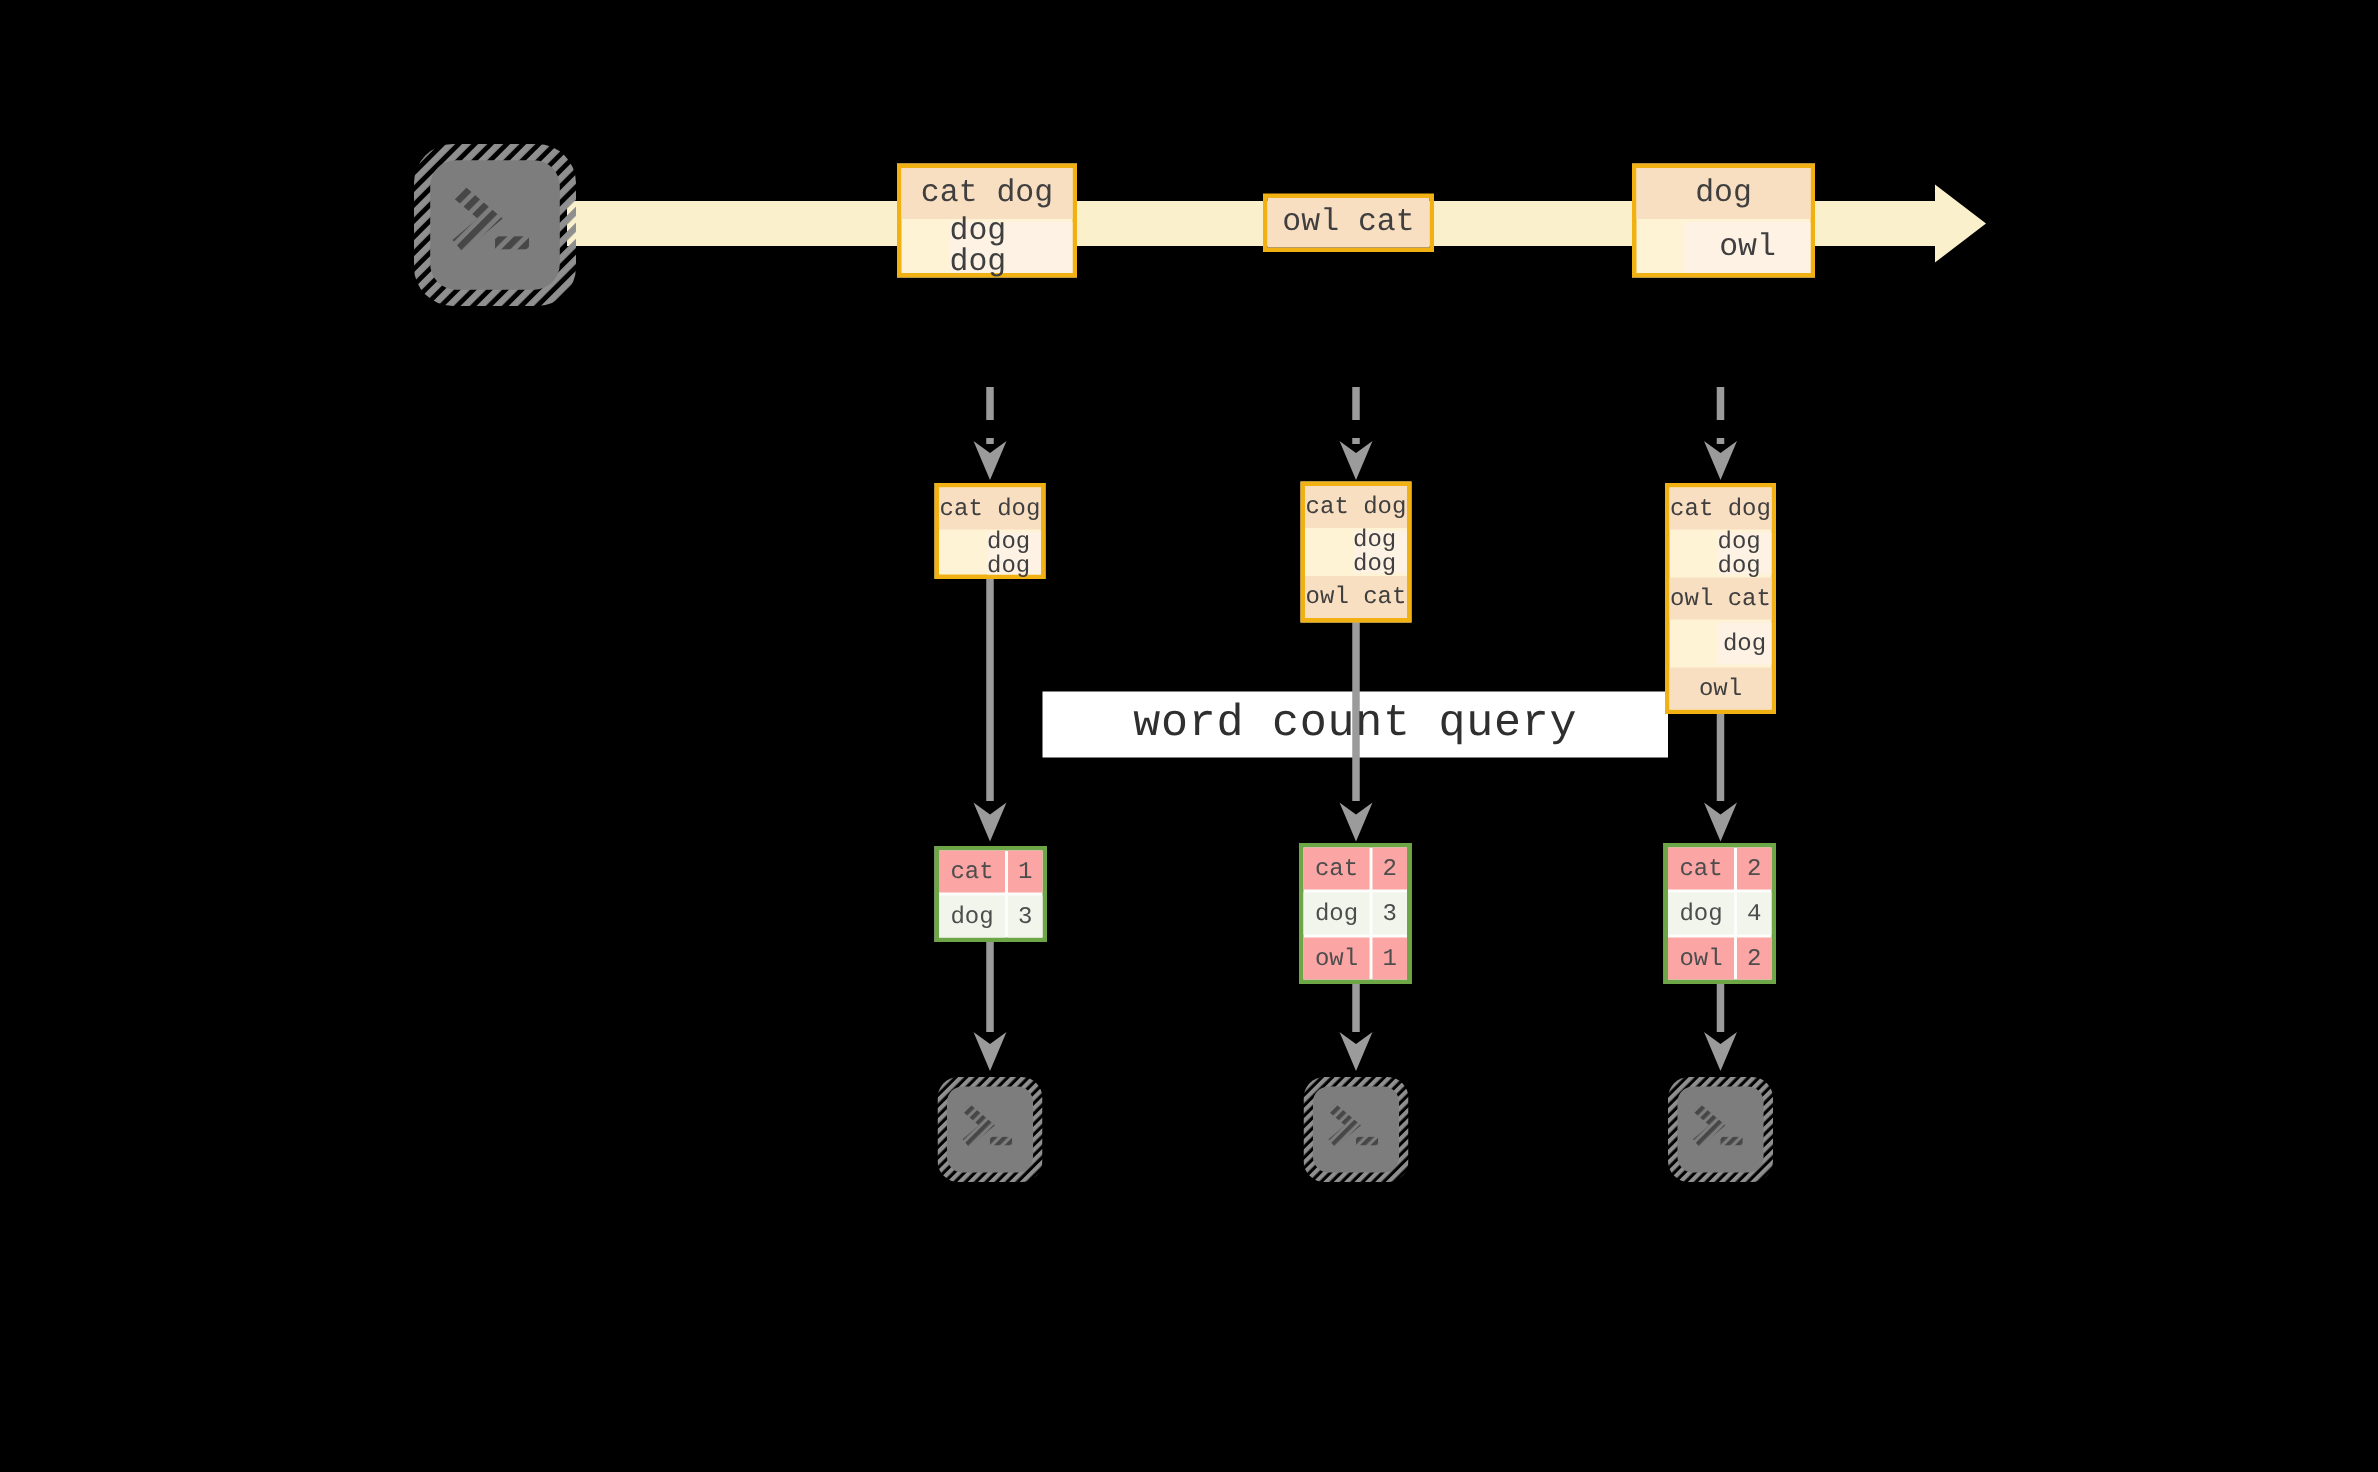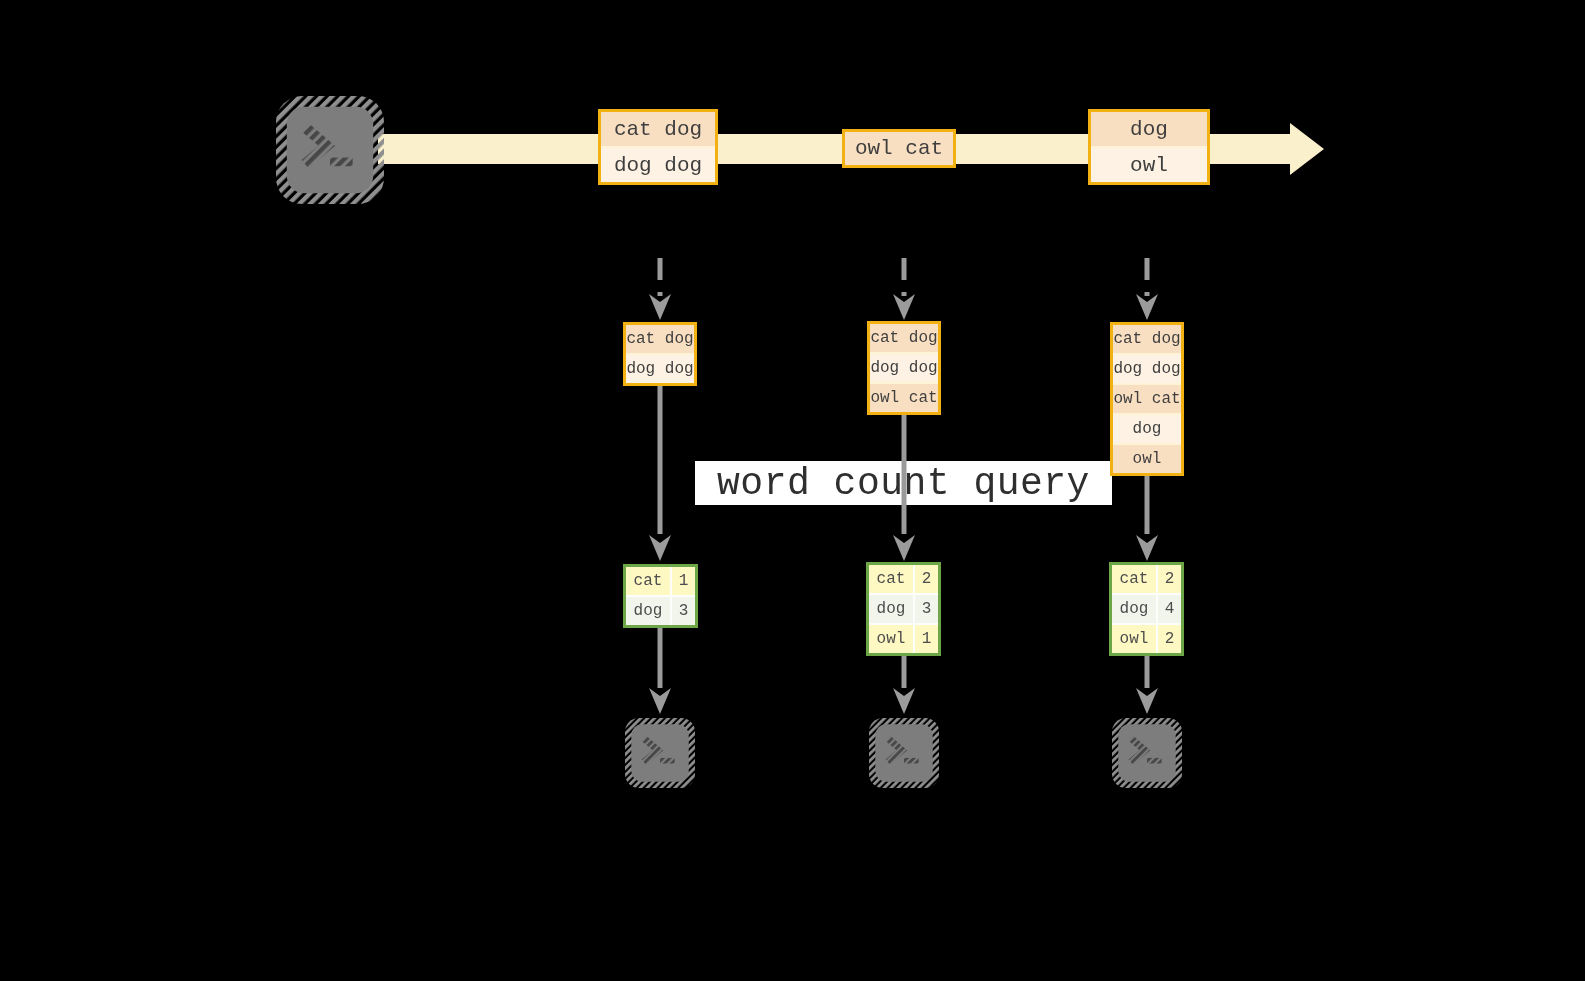--- a/index.html
+++ b/index.html
@@ -9,45 +9,45 @@
   }
   
   .stream-band{position:absolute;left:378px;top:134px;width:912px;height:30px;background:#FAF1CC;z-index:1;}
   .stream-head{position:absolute;left:1290px;top:123px;width:0;height:0;z-index:1;
     border-top:26px solid transparent;border-bottom:26px solid transparent;border-left:34px solid #FAF1CC;}
   
   .obox{position:absolute;box-sizing:border-box;border:3px solid #F2B112;background:#FFF3D6;
         display:grid;gap:2px;z-index:5;}
   .obox .row{display:flex;align-items:center;justify-content:center;color:#3F3F3F;line-height:1;}
   .row.dark{background:#F9DFC2;}
-  .row.light{background:#FDF2E3;}
+  .row.light{background:#FDF2E3;margin-left:32px;}
   .obox.big .row{height:34px;font-size:21px;}
   .obox.small .row{height:28px;font-size:16px;}
   .boxA{left:598px;top:109px;width:120px;}
   .boxB{left:842px;top:129px;width:114px;}
   .boxB .row{height:33px;font-size:21px;}
   .boxC{left:1088px;top:109px;width:122px;}
   .stack1{left:623px;top:322px;width:74px;}
   .stack2{left:867px;top:321px;width:74px;}
   .stack3{left:1110px;top:322px;width:74px;}
   
   .gtable{position:absolute;box-sizing:border-box;border:3px solid #6CA646;background:#FDFEFC;
           display:grid;grid-template-columns:44px 23px;gap:2px;z-index:5;}
   .gcell{display:flex;align-items:center;justify-content:center;height:28px;
          font-size:16px;color:#4D4D4D;line-height:1;}
-  .gcell.dark{background:#fef9c3;}
+  .gcell.dark{background:#fca5a5;}
   .gcell.light{background:#F1F5EC;}
   .table1{left:623px;top:564px;}
   .table2{left:866px;top:562px;}
   .table3{left:1109px;top:562px;}
   
   .query-bg{position:absolute;left:695px;top:461px;width:417px;height:44px;background:#FFFFFF;z-index:2;}
   .query-text{position:absolute;left:695px;top:461px;width:417px;height:44px;z-index:4;
     display:flex;align-items:center;justify-content:center;
-    font-size:38px;color:#2F2F2F;letter-spacing:.5px;}
+    font-size:30px;color:#2F2F2F;letter-spacing:.5px;}
   
   .arrows{position:absolute;left:0;top:0;z-index:3;pointer-events:none;}
   
   .term{position:absolute;z-index:5;}
   .term-src{left:276px;top:96px;width:108px;height:108px;}
   .term-sink1{left:625px;top:718px;width:70px;height:70px;}
   .term-sink2{left:869px;top:718px;width:70px;height:70px;}
   .term-sink3{left:1112px;top:718px;width:70px;height:70px;}
   .term svg{display:block;width:100%;height:100%;}
 </style>

